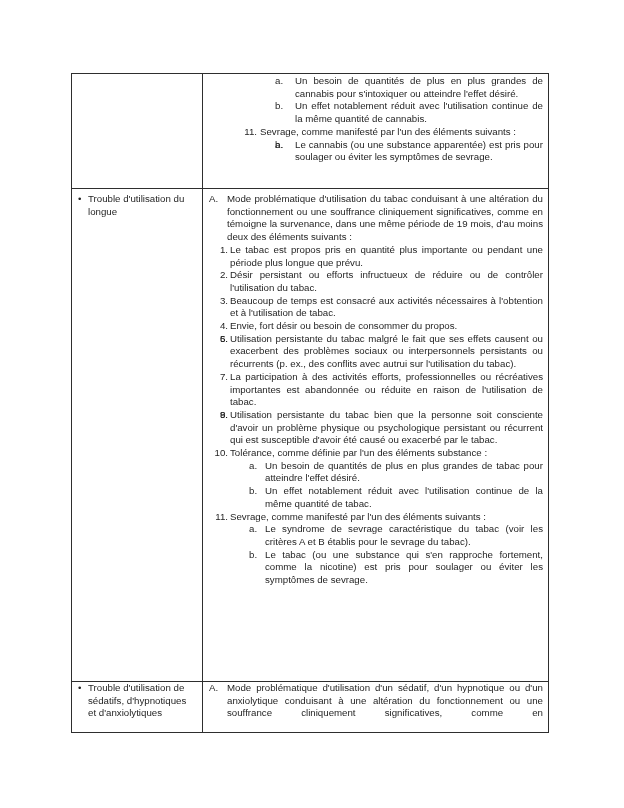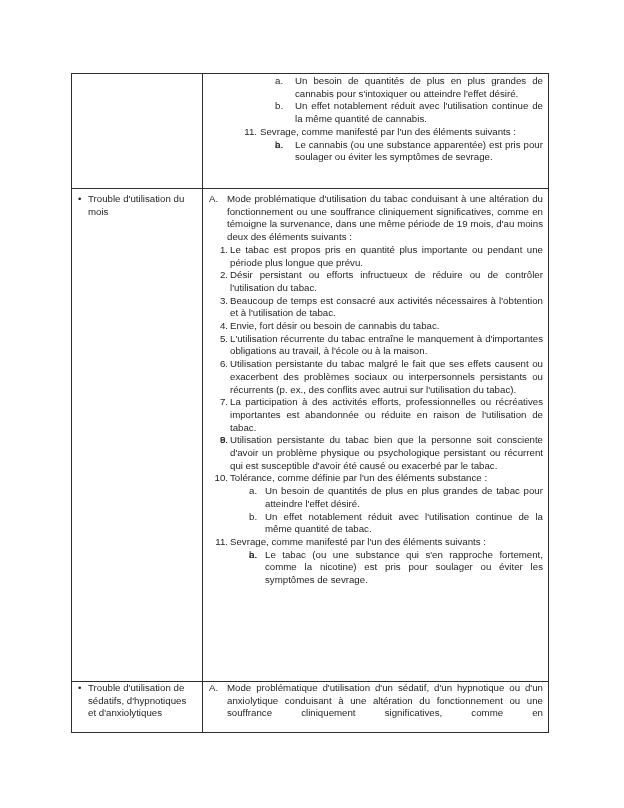--- a/index.html
+++ b/index.html
@@ -64,38 +64,38 @@
   <div class="doc-table" id="criteria-table">
       <div class="cell c-left r1 rb"></div>
       <div class="cell c-right r1 rb">
         <div class="item lvl-sub1"><span class="marker">a.</span><span>Un besoin de quantités de plus en plus grandes de cannabis pour s'intoxiquer ou atteindre l'effet désiré.</span></div>
         <div class="item lvl-sub1"><span class="marker">b.</span><span>Un effet notablement réduit avec l'utilisation continue de la même quantité de cannabis.</span></div>
         <div class="item lvl-num1"><span class="marker">11.</span><span>Sevrage, comme manifesté par l'un des éléments suivants :</span></div>
         <div class="item lvl-sub1"><span class="marker">a.</span></div>
         <div class="item lvl-sub1"><span class="marker">b.</span><span>Le cannabis (ou une substance apparentée) est pris pour soulager ou éviter les symptômes de sevrage.</span></div>
       </div>
       <div class="cell c-left r2 rb">
-        <div class="label"><span class="bullet">•</span><span>Trouble d'utilisation du mois</span></div>
+        <div class="label"><span class="bullet">•</span><span>Trouble d'utilisation du longue</span></div>
       </div>
       <div class="cell c-right r2 rb">
         <div class="item lvl-alpha"><span class="marker">A.</span><span>Mode problématique d'utilisation du tabac conduisant à une altération du fonctionnement ou une souffrance cliniquement significatives, comme en témoigne la survenance, dans une même période de 19 mois, d'au moins deux des éléments suivants :</span></div>
         <div class="item lvl-num"><span class="marker">1.</span><span>Le tabac est propos pris en quantité plus importante ou pendant une période plus longue que prévu.</span></div>
         <div class="item lvl-num"><span class="marker">2.</span><span>Désir persistant ou efforts infructueux de réduire ou de contrôler l'utilisation du tabac.</span></div>
         <div class="item lvl-num"><span class="marker">3.</span><span>Beaucoup de temps est consacré aux activités nécessaires à l'obtention et à l'utilisation de tabac.</span></div>
-        <div class="item lvl-num"><span class="marker">4.</span><span>Envie, fort désir ou besoin de cannabis du tabac.</span></div>
-        <div class="item lvl-num"><span class="marker">5.</span><span>L'utilisation récurrente du tabac entraîne le manquement à d'importantes obligations au travail, à l'école ou à la maison.</span></div>
+        <div class="item lvl-num"><span class="marker">4.</span><span>Envie, fort désir ou besoin de consommer du propos.</span></div>
+        <div class="item lvl-num"><span class="marker">5.</span></div>
         <div class="item lvl-num"><span class="marker">6.</span><span>Utilisation persistante du tabac malgré le fait que ses effets causent ou exacerbent des problèmes sociaux ou interpersonnels persistants ou récurrents (p. ex., des conflits avec autrui sur l'utilisation du tabac).</span></div>
         <div class="item lvl-num"><span class="marker">7.</span><span>La participation à des activités efforts, professionnelles ou récréatives importantes est abandonnée ou réduite en raison de l'utilisation de tabac.</span></div>
         <div class="item lvl-num"><span class="marker">8.</span></div>
         <div class="item lvl-num"><span class="marker">9.</span><span>Utilisation persistante du tabac bien que la personne soit consciente d'avoir un problème physique ou psychologique persistant ou récurrent qui est susceptible d'avoir été causé ou exacerbé par le tabac.</span></div>
         <div class="item lvl-num"><span class="marker">10.</span><span>Tolérance, comme définie par l'un des éléments substance :</span></div>
         <div class="item lvl-sub"><span class="marker">a.</span><span>Un besoin de quantités de plus en plus grandes de tabac pour atteindre l'effet désiré.</span></div>
         <div class="item lvl-sub"><span class="marker">b.</span><span>Un effet notablement réduit avec l'utilisation continue de la même quantité de tabac.</span></div>
         <div class="item lvl-num"><span class="marker">11.</span><span>Sevrage, comme manifesté par l'un des éléments suivants :</span></div>
-        <div class="item lvl-sub"><span class="marker">a.</span></div>
+        <div class="item lvl-sub"><span class="marker">a.</span><span>Le syndrome de sevrage caractéristique du tabac (voir les critères A et B établis pour le sevrage du tabac).</span></div>
         <div class="item lvl-sub"><span class="marker">b.</span><span>Le tabac (ou une substance qui s'en rapproche fortement, comme la nicotine) est pris pour soulager ou éviter les symptômes de sevrage.</span></div>
       </div>
       <div class="cell c-left r3">
         <div class="label"><span class="bullet">•</span><span>Trouble d'utilisation de sédatifs, d'hypnotiques et d'anxiolytiques</span></div>
       </div>
       <div class="cell c-right r3">
         <div class="item lvl-alpha justify-last"><span class="marker">A.</span><span>Mode problématique d'utilisation d'un sédatif, d'un hypnotique ou d'un anxiolytique conduisant à une altération du fonctionnement ou une souffrance cliniquement significatives, comme en</span></div>
       </div>
     </div>
 </div>

